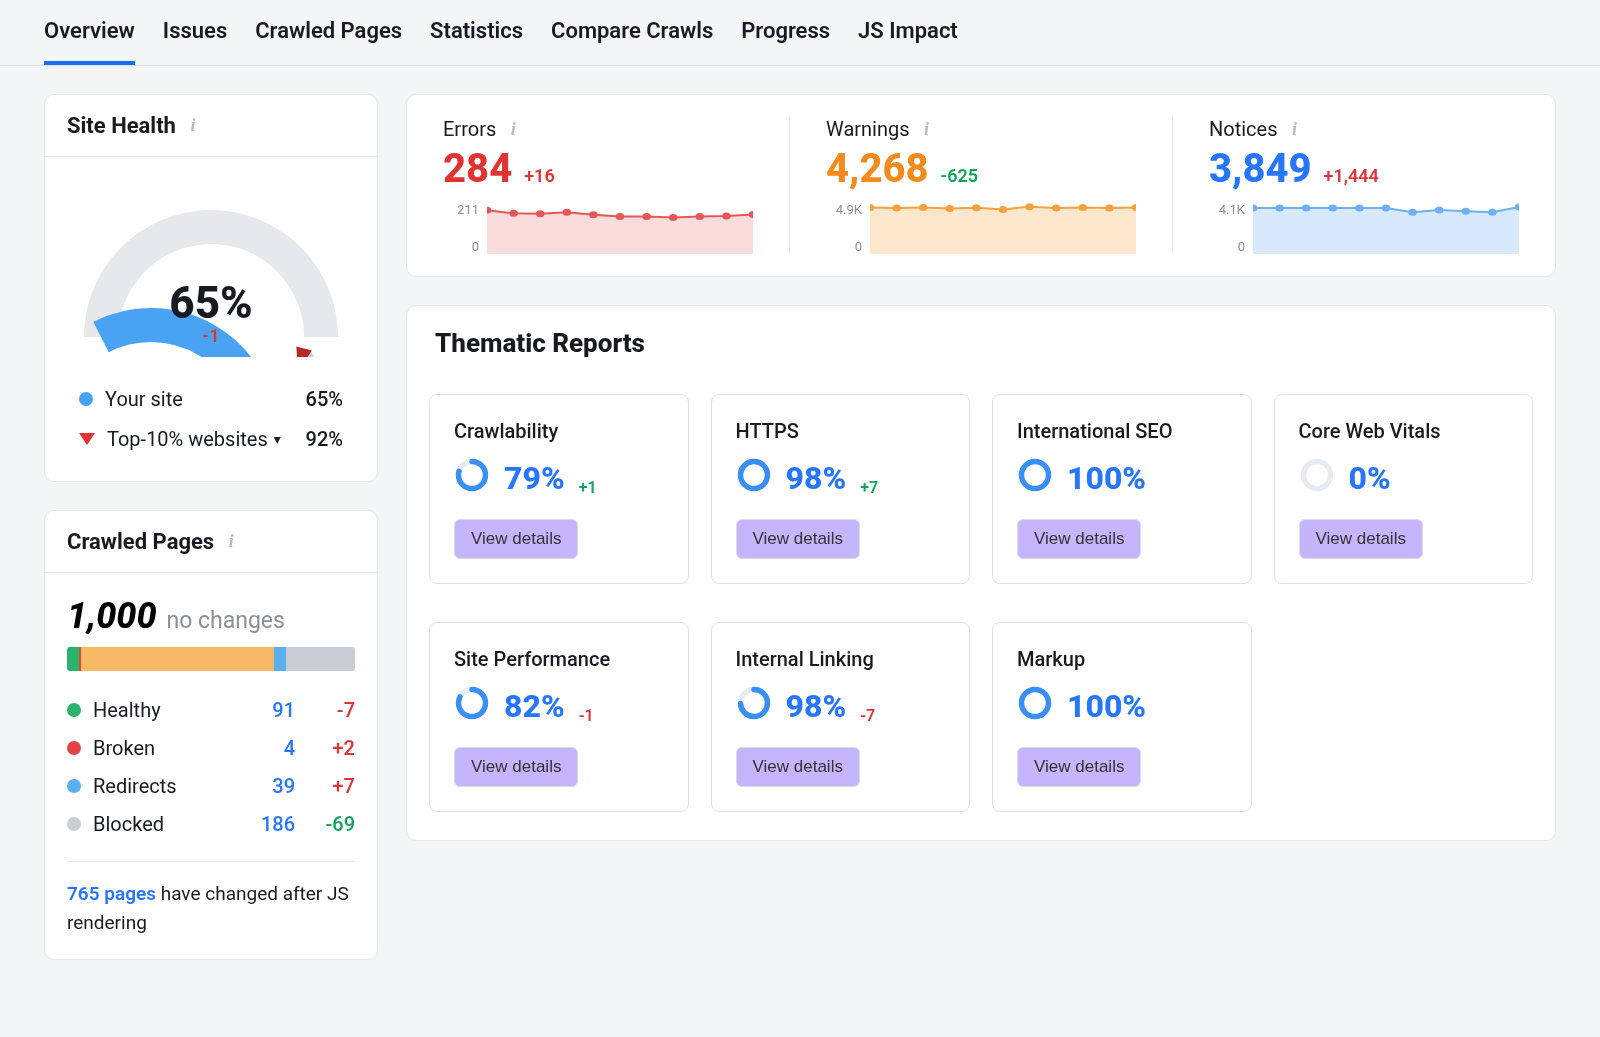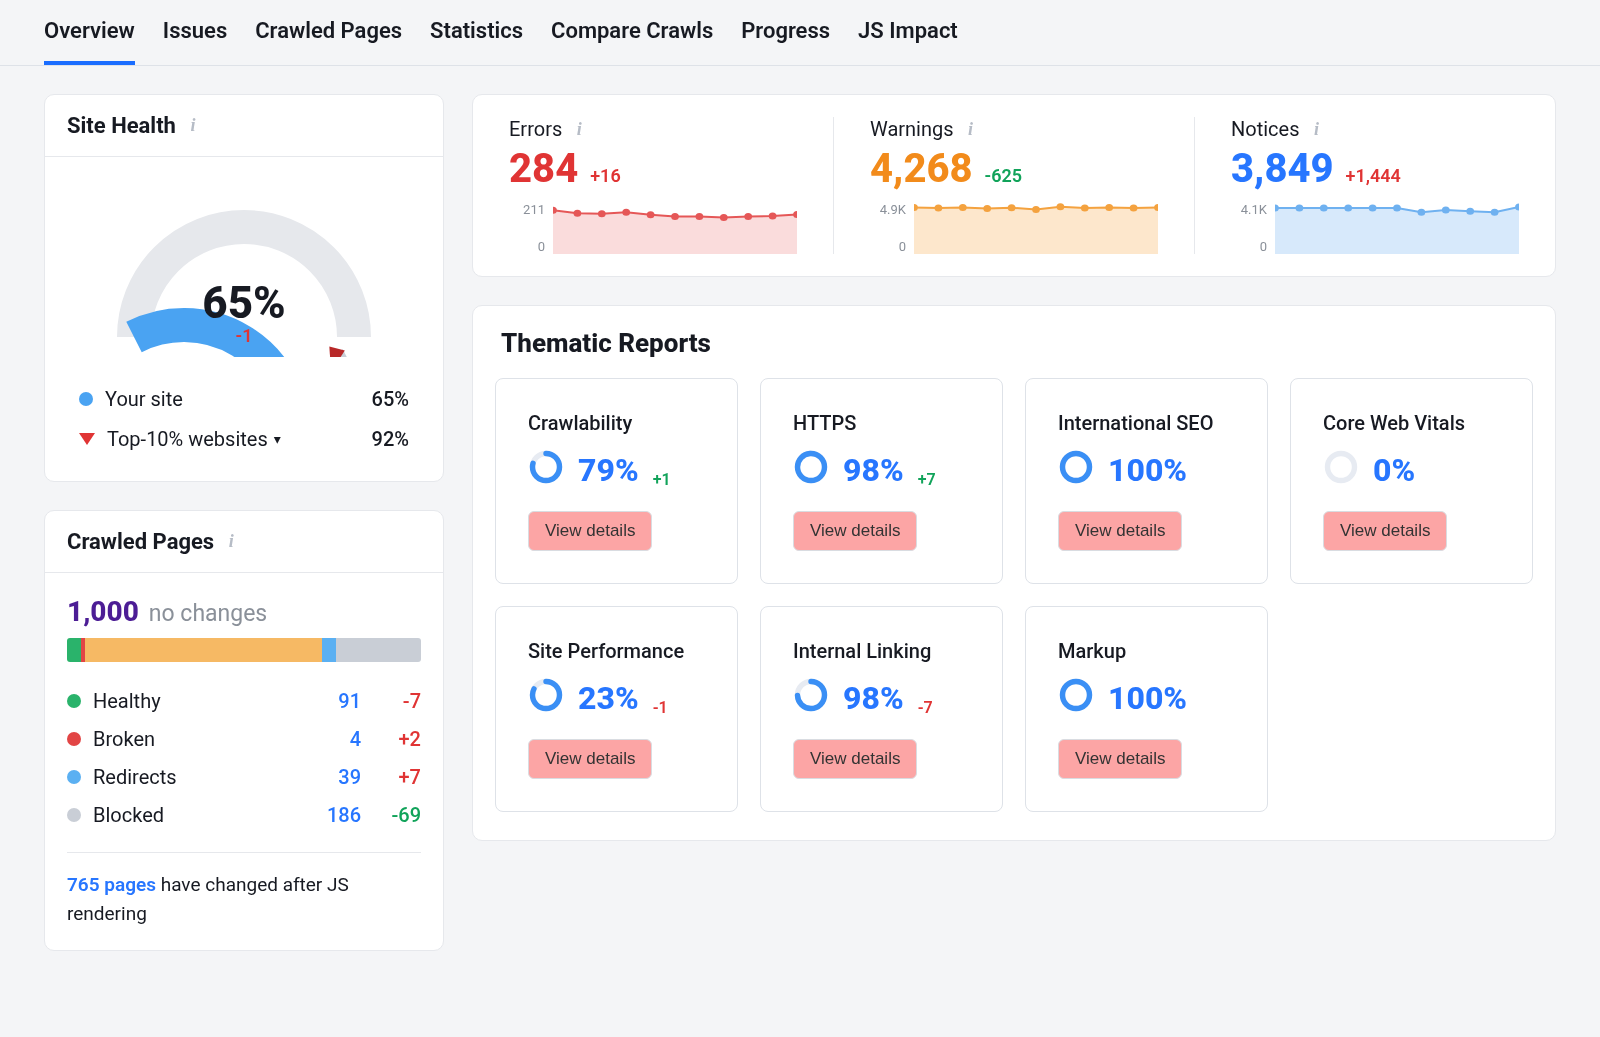--- a/index.html
+++ b/index.html
@@ -24,21 +24,21 @@
   color: #171a22;
   cursor: pointer;
   border-bottom: 4px solid transparent;
 }
 .tab.active { border-bottom-color: #1a6dff; }
 .content {
   display: flex;
   gap: 28px;
   padding: 28px 44px;
 }
-.sidebar { width: 400px; flex-shrink: 0; }
+.sidebar { width: 334px; flex-shrink: 0; }
 .main { flex: 1; }
 .card {
   background: #fff;
   border: 1px solid #e6e8ec;
   border-radius: 10px;
   margin-bottom: 28px;
 }
 .card-header {
   padding: 18px 22px;
   border-bottom: 1px solid #e6e8ec;
@@ -78,21 +78,21 @@
   width: 0; height: 0; margin-right: 12px;
   border-left: 8px solid transparent;
   border-right: 8px solid transparent;
   border-top: 12px solid #e03434;
   flex-shrink:0;
 }
 .chev { margin-left: 6px; font-size: 14px; }
 .sh-row .pct { margin-left: auto; font-weight: 500; }
 
 .cp-big { display: flex; align-items: baseline; gap: 10px; margin-bottom: 10px;}
-.cp-count { font-size: 28px; font-weight: 800; color: #4c1d95; }
+.cp-count { font-size: 36px; font-weight: 800; color: #000000; font-style: italic; }
 .cp-sub { font-size: 23px; color: #8a9099; }
 .cp-bar { display: flex; height: 24px; border-radius: 3px; overflow: hidden; margin-bottom: 20px;}
 .cp-seg { height: 100%; }
 .cp-list .row {
   display: flex; align-items: center;
   font-size: 20px; padding: 7px 0;
 }
 .cp-list .label { flex: 1; }
 .cp-list .v1 { width: 60px; text-align: right; color: #2776ff; font-weight:500;}
 .cp-list .v2 { width: 60px; text-align: right; font-weight:500;}
@@ -120,29 +120,30 @@
 .thematic-title { font-size: 26px; font-weight: 800; padding: 22px 28px 12px;}
 .report-grid {
   display: grid;
   grid-template-columns: repeat(4, 1fr);
   gap: 22px;
   padding: 8px 22px 28px;
 }
 .report {
   border: 1px solid #dee2e8;
   border-radius: 8px;
-  padding: 32px;
+  padding: 24px;
+  margin-top: 16px;
 }
 .report-title { font-size: 20px; font-weight: 500; margin-bottom: 14px; }
 .report-val-row { display: flex; align-items: flex-end; gap: 14px; margin-bottom: 22px;}
 .donut { width: 36px; height: 36px; }
 .report-pct { font-size: 32px; font-weight: 800; color: #2776ff; }
 .report-delta { font-size: 16px; font-weight: 600; }
 .view-btn {
-  background: #fca5a5;
+  background: #c4b5fd;
   border: 1px solid #d9dce1;
   border-radius: 6px;
   padding: 9px 16px;
   font-size: 17px;
   font-weight: 500;
   color: #333;
   cursor: pointer;
 }
 </style>
 </head>
@@ -387,21 +388,21 @@
 
     </div>
     <button class="view-btn">View details</button></div>
           <div class="report">
     <div class="report-title">Site Performance</div>
     <div class="report-val-row">
       <span><svg class="donut" viewBox="0 0 40 40">
     <circle cx="20" cy="20" r="15" stroke="#e7ebf2" stroke-width="6" fill="none"></circle>
     <circle cx="20" cy="20" r="15" stroke="#3a8ff5" stroke-width="6" fill="none" stroke-dasharray="94.24777960769379" stroke-dashoffset="16.964600329384886" transform="rotate(-90 20 20)" stroke-linecap="round"></circle>
   </svg></span>
-      <span class="report-pct">23%</span>
+      <span class="report-pct">82%</span>
       <span class="report-delta neg">-1</span>
     </div>
     <button class="view-btn">View details</button></div>
           <div class="report">
     <div class="report-title">Internal Linking</div>
     <div class="report-val-row">
       <span><svg class="donut" viewBox="0 0 40 40">
     <circle cx="20" cy="20" r="15" stroke="#e7ebf2" stroke-width="6" fill="none"></circle>
     <circle cx="20" cy="20" r="15" stroke="#3a8ff5" stroke-width="6" fill="none" stroke-dasharray="94.24777960769379" stroke-dashoffset="24.504422698000386" transform="rotate(-90 20 20)" stroke-linecap="round"></circle>
   </svg></span>

